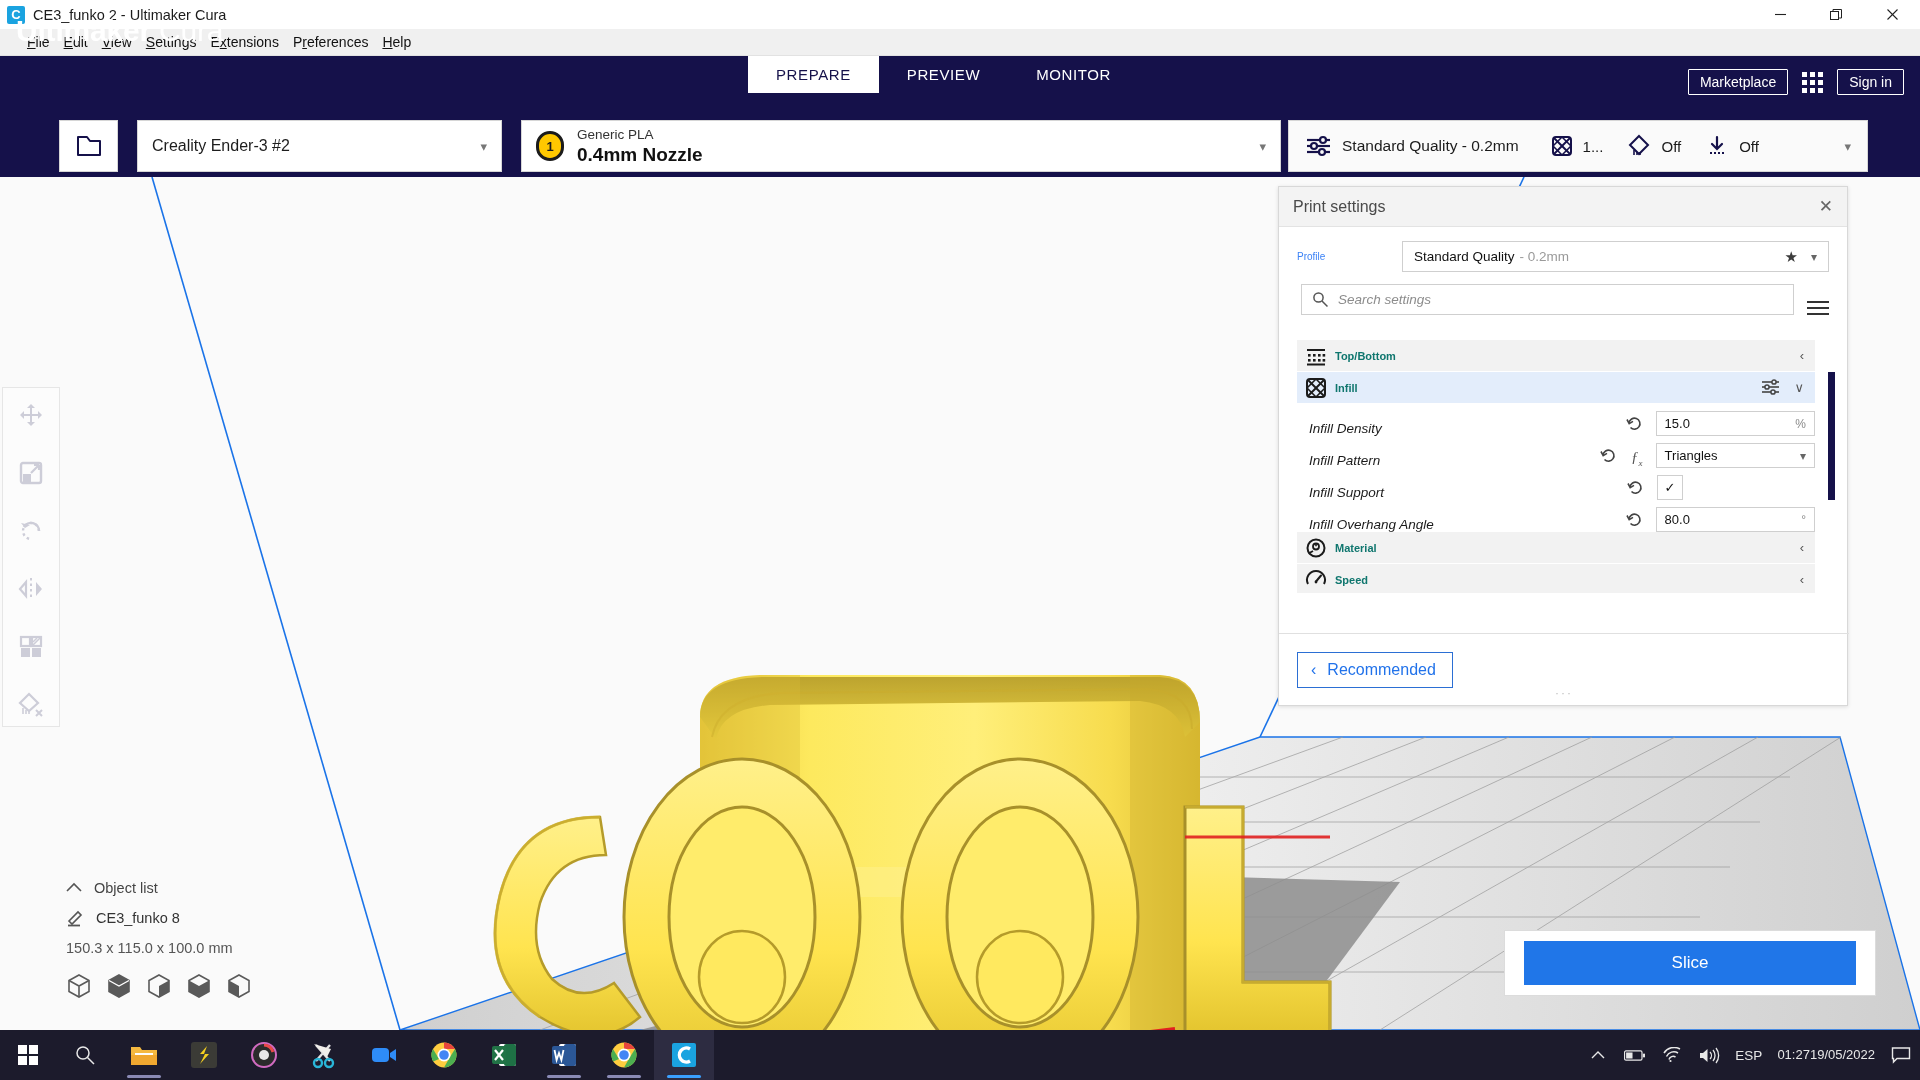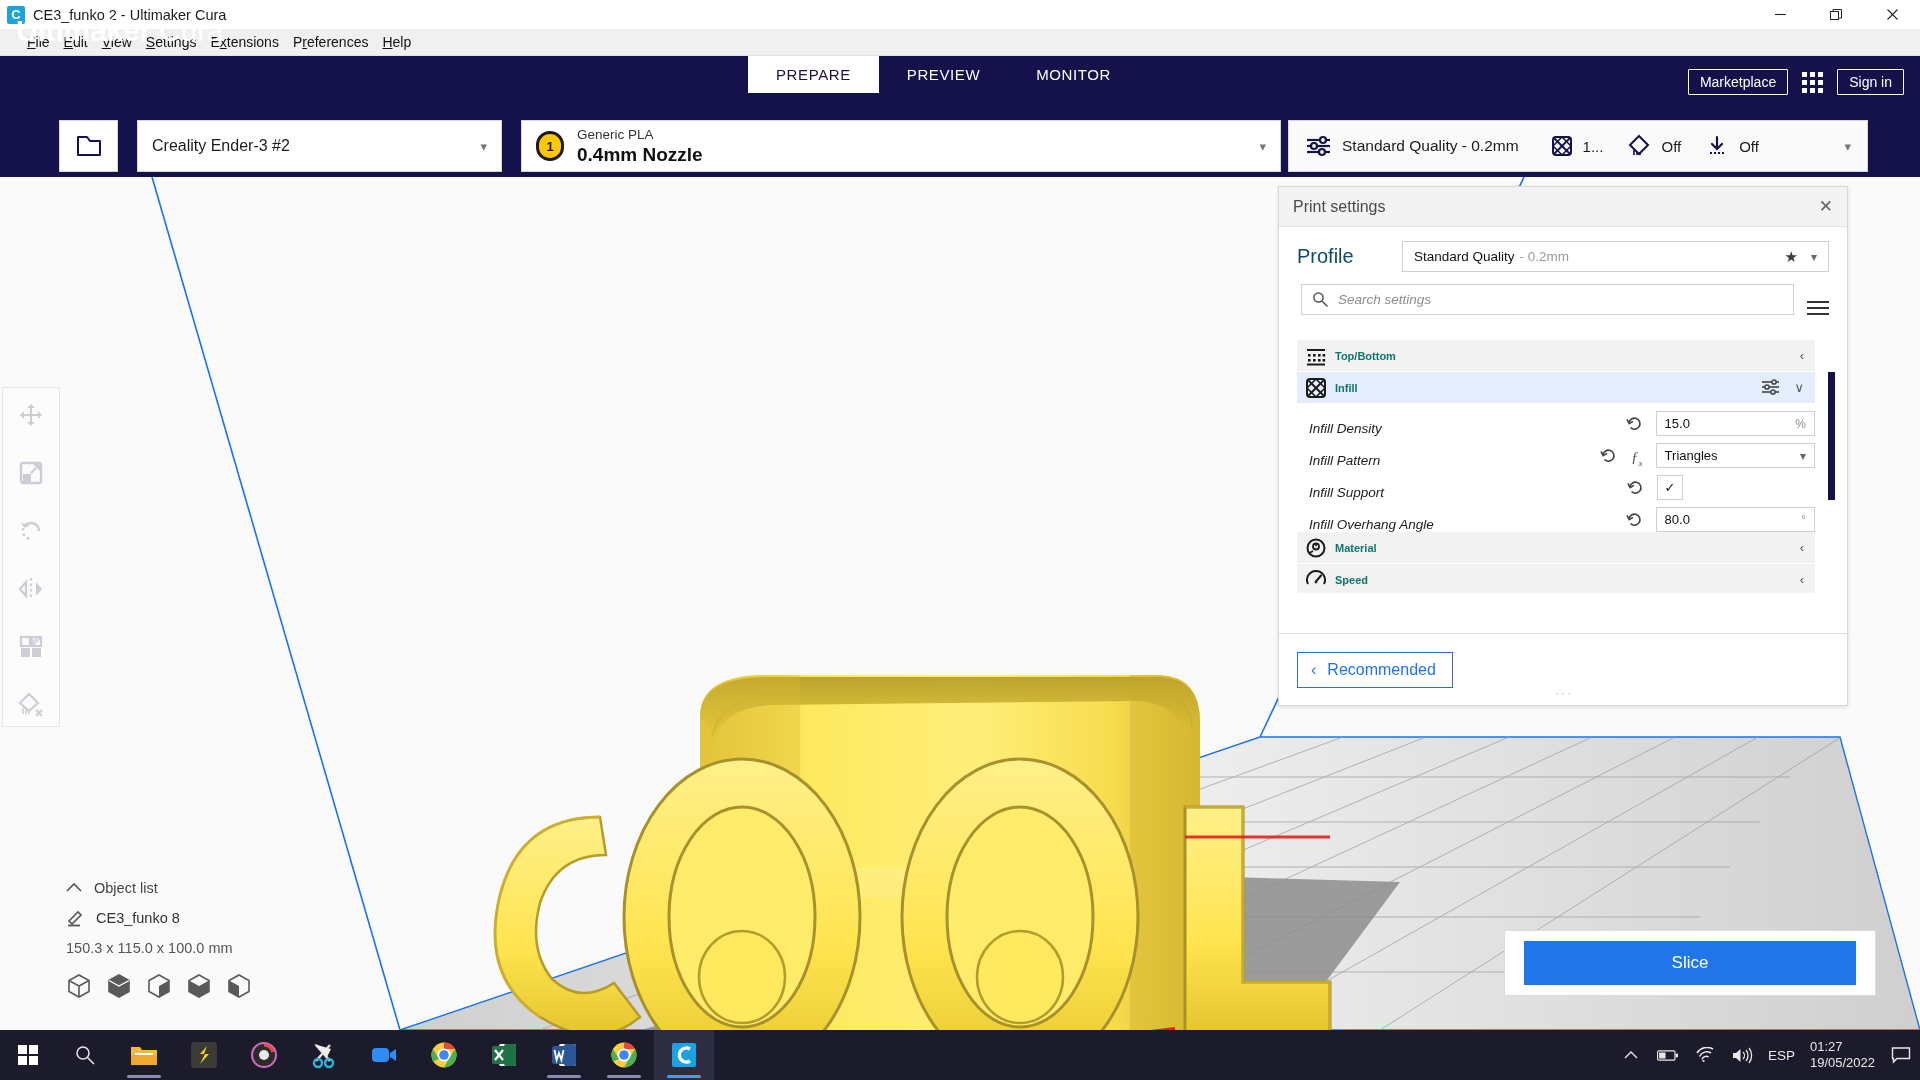--- a/index.html
+++ b/index.html
@@ -149,21 +149,21 @@
     box-shadow: 0 1px 4px rgba(0,0,0,0.12);
   }
   .ps-header {
     height: 40px; background: #f3f3f3; border-bottom: 1px solid #e3e3e3;
     display: flex; align-items: center; padding: 0 14px;
   }
   .ps-title { font-size: 16px; color: #4a4a4a; text-align: center; }
   .ps-close { margin-left: auto; font-size: 17px; color: #666; line-height: 1; }
 
   .ps-profile { display: flex; align-items: center; padding: 14px 18px 10px 18px; }
-  .ps-profile .lbl { font-size: 20px; color: #0c4a6e; width: 105px; }
+  .ps-profile .lbl { font-size: 10px; color: #3b82f6; width: 105px; }
   .profile-box {
     flex: 1; height: 31px; border: 1px solid #cfcfcf; background: #fff;
     display: flex; align-items: center; padding: 0 11px;
   }
   .profile-box .pname { font-size: 13.5px; color: #111; }
   .profile-box .pmeta { font-size: 13.5px; color: #9a9a9a; margin-left: 5px; }
   .profile-box .star { margin-left: auto; font-size: 15px; color: #3c3c3c; }
   .profile-box .pchev { margin-left: 13px; font-size: 12px; color: #666; }
 
   .ps-search { display: flex; align-items: flex-end; padding: 2px 18px 10px 22px; gap: 13px; }
@@ -251,21 +251,21 @@
     width: 60px; height: 50px; display: flex; align-items: center; justify-content: center;
     position: relative;
   }
   .tapp.active { background: #2d2c41; }
   .tapp.running::after {
     content: ""; position: absolute; bottom: 2px; left: 13px; width: 34px; height: 3px;
     background: #8a8ab5; border-radius: 2px;
   }
   .tapp.active::after { background: #3aa0ff; }
   .tray { margin-left: auto; display: flex; align-items: center; gap: 15px; padding-right: 8px; color: #e8e8e8; }
-  .tray-time { display: flex; flex-direction: column; font-size: 13px; line-height: 1.25; }
+  .tray-time { display: flex; flex-direction: row; align-items: center; font-size: 13px; line-height: 1.25; }
   .tray-lang { font-size: 13.5px; }
   .icosq { width: 22px; height: 22px; display: flex; align-items: center; justify-content: center; }
 </style>
 </head>
 <body>
 
 <div id="app">
 
   <div class="titlebar">
     <div class="tb-icon">C</div>

